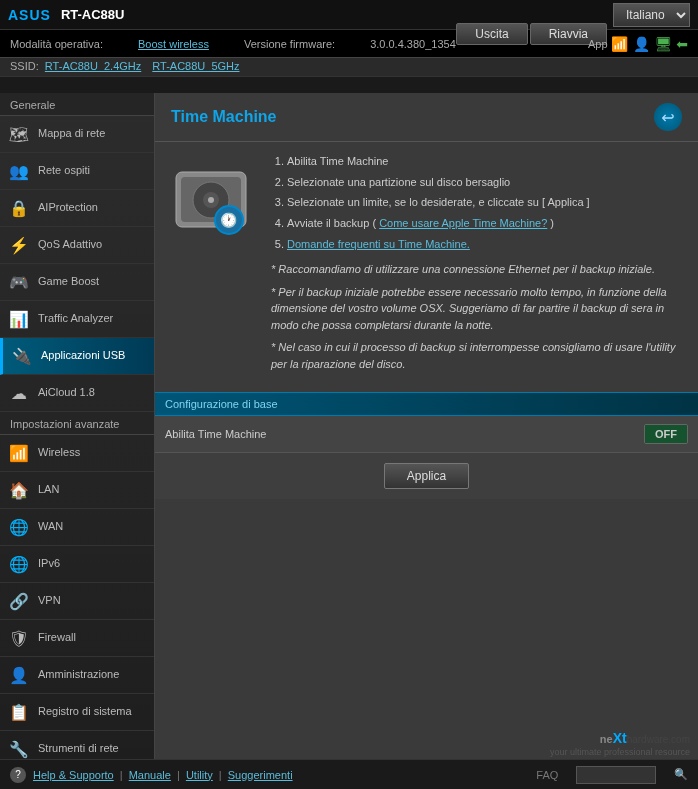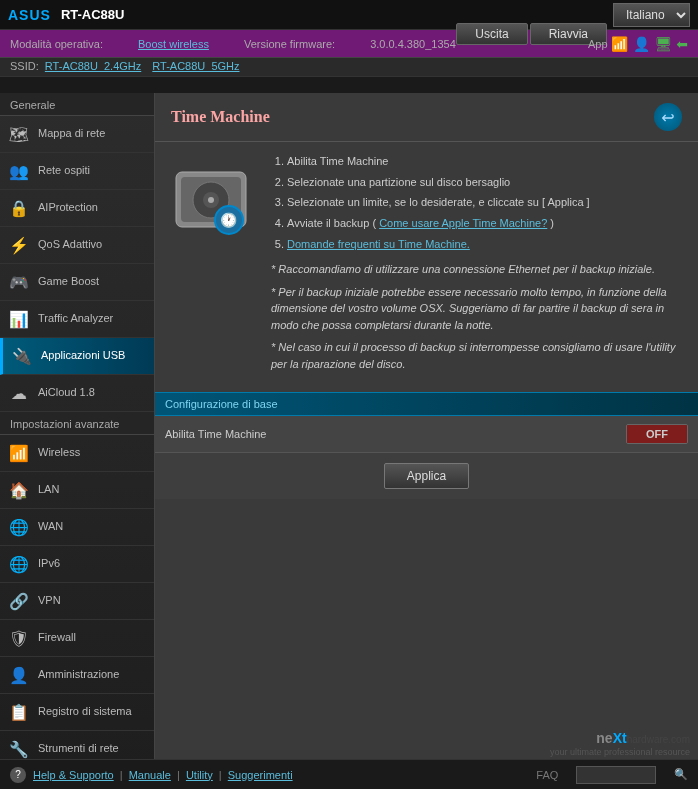--- a/index.html
+++ b/index.html
@@ -54,21 +54,21 @@
       color: #ddd;
       border: 1px solid #666;
       padding: 3px 8px;
       font-size: 12px;
       margin-left: 6px;
       cursor: pointer;
     }
 
     
     .info-bar {
-      background: #701a75;
+      background: #000000;
       padding: 4px 10px;
       display: flex;
       align-items: center;
       border-bottom: 1px solid #444;
       font-size: 11px;
       color: #aaa;
       height: 28px;
       gap: 16px;
     }
     .info-bar a {
@@ -156,24 +156,23 @@
 
     .content-header {
       display: flex;
       align-items: center;
       padding: 10px 16px;
       background: #3a3a3a;
       border-bottom: 1px solid #555;
     }
     .content-title {
       font-size: 16px;
-      color: #fca5a5;
+      color: #0ea5e9;
       font-weight: bold;
       flex: 1;
-      font-family: Liberation Serif, serif;
     }
     .back-btn {
       width: 28px;
       height: 28px;
       background: radial-gradient(circle, #007aaa, #005577);
       border-radius: 50%;
       display: flex;
       align-items: center;
       justify-content: center;
       cursor: pointer;
@@ -239,23 +238,23 @@
     .toggle-switch {
       display: flex;
       align-items: center;
       background: #222;
       border: 1px solid #666;
       border-radius: 2px;
       overflow: hidden;
       cursor: pointer;
     }
     .toggle-off {
-      background: #7f1d1d;
+      background: #14532d;
       color: #ccc;
-      padding: 3px 19px;
+      padding: 3px 10px;
       font-size: 11px;
       font-weight: bold;
     }
     .apply-btn-row {
       display: flex;
       justify-content: center;
       padding: 10px;
       background: #3e3e3e;
     }
     .apply-btn {
@@ -290,21 +289,21 @@
       gap: 18px;
     }
     .watermark {
       position: absolute;
       bottom: 32px;
       right: 8px;
       font-size: 10px;
       color: #444;
       text-align: right;
     }
-    .watermark .ne { color: #888; font-weight: bold; font-size: 14px; }
+    .watermark .ne { color: #888; font-weight: bold; font-size: 11px; }
     .watermark .xt { color: #00aaff; font-weight: bold; font-size: 14px; }
 
     
     .hdd-svg { width: 80px; height: 80px; }
   </style>
 </head>
 <body>
 
 <div class="top-bar">
   <span class="logo">ASUS</span>

